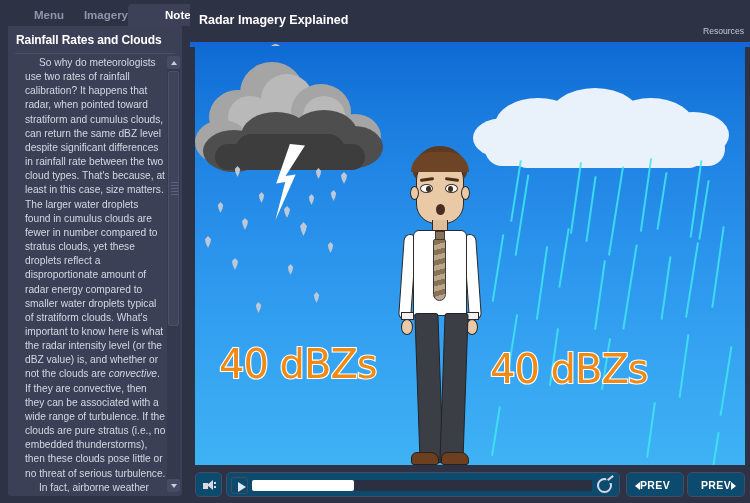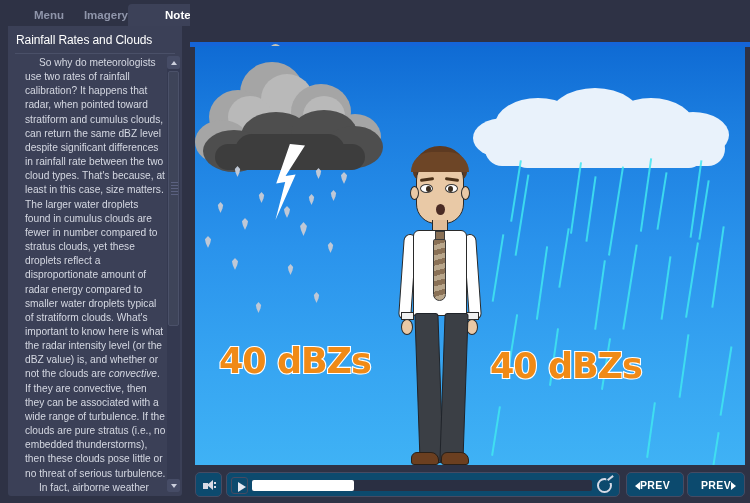--- a/index.html
+++ b/index.html
@@ -26,21 +26,21 @@
   .tab.active { background:#3b4057; color:#ffffff; }
   #tab-menu { left:8px; width:56px; }
   #tab-glossary { left:64px; width:64px; }
   #tab-notes { left:128px; width:69px; background:#3c4158; }
 
   #notes-panel {
     position:absolute; left:8px; top:26px; width:174px; height:470px;
     background:#3b4057; border-radius:0 0 3px 3px;
   }
   #notes-title {
-    color:#ffffff; font-size:12px; font-weight:normal;
+    color:#ffffff; font-size:12px; font-weight:bold;
     padding:7px 4px 6px 8px; letter-spacing:-0.1px;
   }
   #notes-rule { height:1px; background:#4a5068; margin:0 7px; }
   #notes-body {
     position:absolute; left:7px; top:30px; right:16px; bottom:4px;
     color:#d5d8e2; font-size:10.2px; line-height:14.15px;
     overflow:hidden; text-align:left;
   }
   #notes-body p { text-indent:14px;margin-left:10px; }
   #notes-body em { font-style:italic; }
@@ -110,21 +110,21 @@
     transform:rotate(180deg);
     clip-path:polygon(50% 0%, 78% 42%, 88% 72%, 50% 100%, 12% 72%, 22% 42%);
   }
 
   
   .st-puff { position:absolute; border-radius:50%; background:#e9f2fb; }
   .streak { position:absolute; background:#41e6f0; opacity:.85; }
 
   
   .dbz {
-    position:absolute; font-size:35px; font-weight:bold; color:#f08a16;
+    position:absolute; font-size:40px; font-weight:normal; color:#f08a16;
     font-family:"DejaVu Sans", sans-serif; letter-spacing:-1px;
     -webkit-text-stroke:2.2px #ffffff; paint-order:stroke fill;
   }
   #dbz-left { left:24px; top:295px; }
   #dbz-right { left:295px; top:300px; }
 
   
   #char { position:absolute; left:190px; top:100px; width:110px; height:319px; }
   .ch { position:absolute; }
   #hair { left:28px; top:0; width:54px; height:34px; background:#5d3a21; border-radius:28px 28px 8px 8px; }
@@ -249,20 +249,24 @@
         </div>
         <div class="sb-arrow down">
             <i></i>
           </div>
       </div>
     </div>
   </div>
 
   <div id="main">
 
+    <div id="hdr">
+      <div id="hdr-title">Radar Imagery Explained</div>
+      <div id="resources-link">Resources</div>
+    </div>
     <div id="blue-bar"></div>
     <div id="blue-knob"></div>
 
     <div id="stage">
 
       <div>
         <div class="cu-puff" style="left:45px;  top:16px;  width:64px; height:62px;"></div>
         <div class="cu-puff lt" style="left:66px;  top:28px;  width:52px; height:50px;"></div>
         <div class="cu-puff" style="left:14px;  top:44px;  width:58px; height:54px;"></div>
         <div class="cu-puff lt" style="left:33px;  top:50px;  width:44px; height:42px;"></div>

